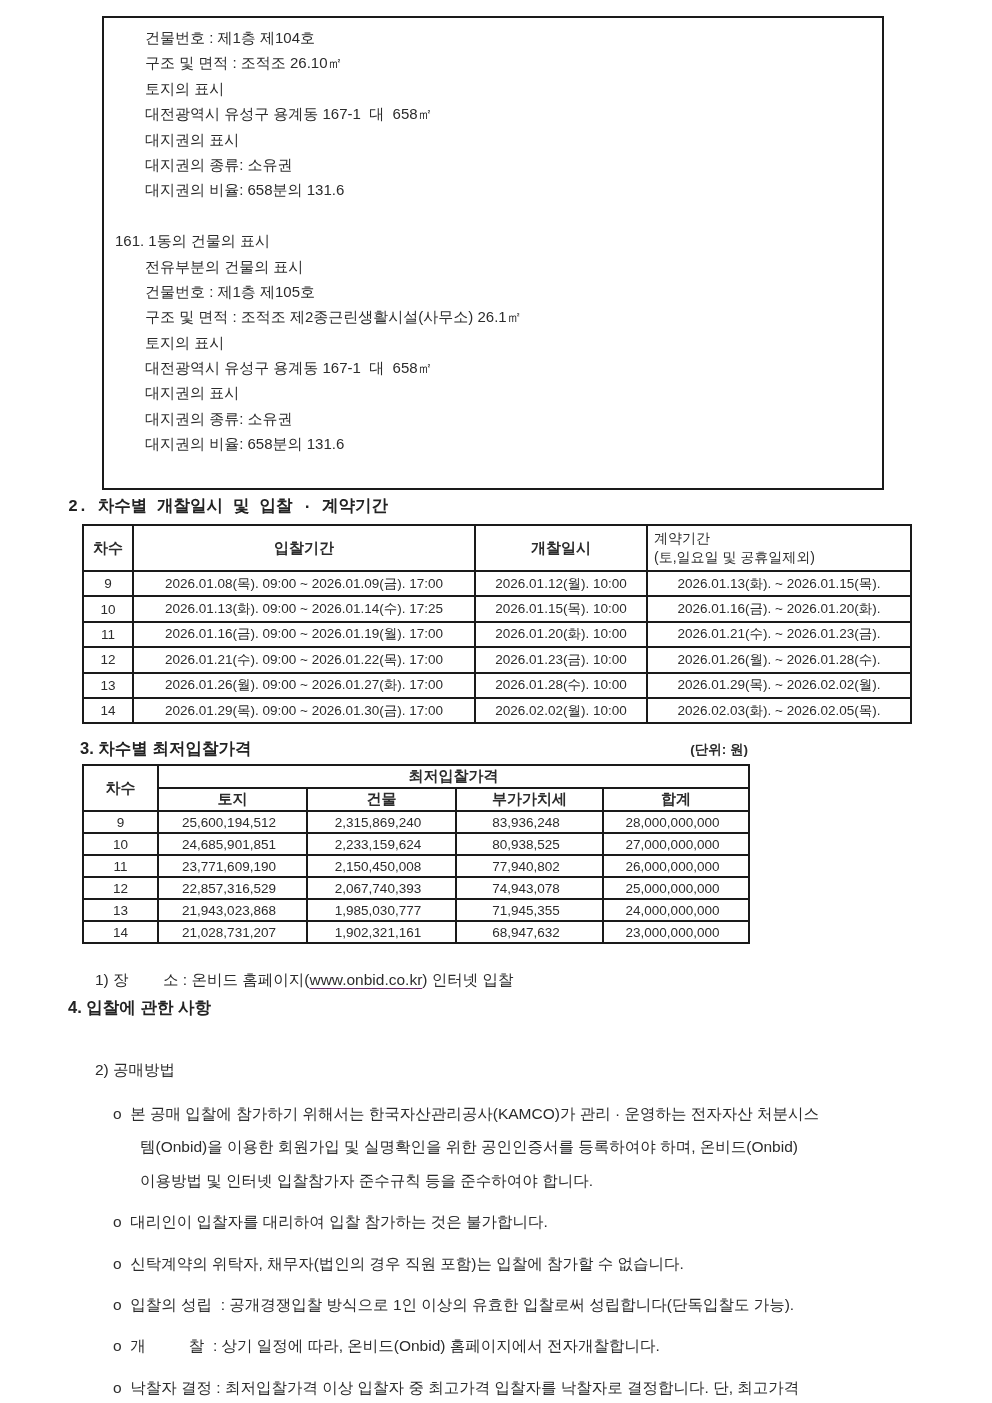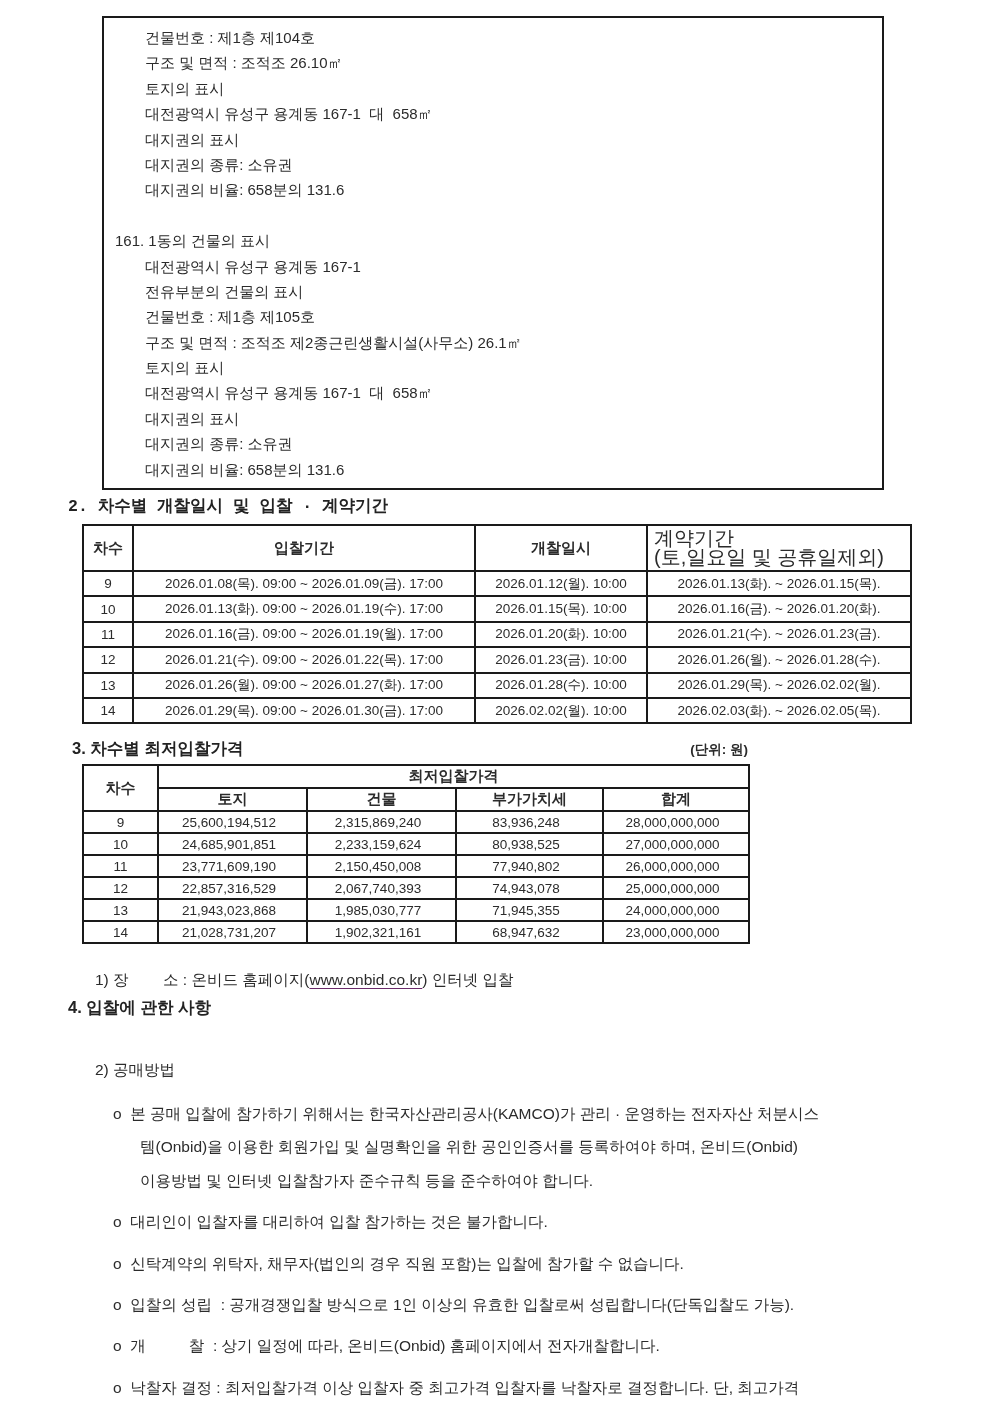--- a/index.html
+++ b/index.html
@@ -16,33 +16,33 @@
     left:102px; top:16px; width:782px; height:474px;
     border:2px solid #1a1a1a; padding-top:7px; background:#ffffff;
   }
   .pline { height:25.4px; line-height:25.4px; font-size:15px; white-space:pre; padding-left:41px; }
   .pline.num { padding-left:11px; }
   .pline.blank { }
 
   
   .sec-h { font-size:16.5px; font-weight:bold; color:#222; white-space:pre; }
   #sec2-h { left:68px; top:495px;font-family:Liberation Mono, monospace; }
-  #sec3-h { left:72px; top:738px; }
+  #sec3-h { left:80px; top:738px; }
   #sec4-h { left:68px; top:997px; }
   #unit-label { left:598px; top:741px; width:150px; text-align:right; font-size:13.5px; font-weight:bold; white-space:pre; }
 
   
   table { border-collapse:collapse; table-layout:fixed; background:#ffffff; }
   th,td { border:2px solid #1a1a1a; overflow:hidden; }
 
   #schedule-table { left:82px; top:524px; }
   #schedule-table thead tr { height:46px; }
   #schedule-table tbody tr { height:25.4px; }
   #schedule-table th { font-size:15px; font-weight:bold; text-align:center; vertical-align:middle; }
-  #schedule-table th.c-contract { font-weight:normal; text-align:left; padding:2px 4px 2px 6px; font-size:20px; }
+  #schedule-table th.c-contract { font-weight:normal; text-align:left; padding:2px 4px 2px 6px; font-size:14px; }
   #schedule-table th.c-contract div { line-height:19px; white-space:pre; }
   #schedule-table td { font-size:13.5px; text-align:center; vertical-align:middle; white-space:pre; }
 
   #price-table { left:82px; top:764px; }
   #price-table thead tr { height:23px; }
   #price-table tbody tr { height:22px; }
   #price-table th { font-size:15px; font-weight:bold; text-align:center; vertical-align:middle; }
   #price-table td { font-size:13.5px; vertical-align:middle; white-space:pre; }
   #price-table td.num { text-align:center; padding-right:7px; }
   #price-table td.ctr, #price-table th.ctr { text-align:center; }
@@ -82,21 +82,20 @@
         <div class="pline">대지권의 표시</div>
 
         <div class="pline">대지권의 종류: 소유권</div>
 
         <div class="pline">대지권의 비율: 658분의 131.6</div>
       </div>
     <div class="pline blank"></div>
     <div class="pline num">161. 1동의 건물의 표시</div>
     <div>
 
-        <div class="pline">대전광역시 유성구 용계동 167-1</div>
 
         <div class="pline">전유부분의 건물의 표시</div>
 
         <div class="pline">건물번호 : 제1층 제105호</div>
 
         <div class="pline">구조 및 면적 : 조적조 제2종근린생활시설(사무소) 26.1㎡</div>
 
         <div class="pline">토지의 표시</div>
 
         <div class="pline">대전광역시 유성구 용계동 167-1  대  658㎡</div>
@@ -133,21 +132,21 @@
 
         <tr>
           <td>9</td>
           <td>2026.01.08(목). 09:00 ~ 2026.01.09(금). 17:00</td>
           <td>2026.01.12(월). 10:00</td>
           <td>2026.01.13(화). ~ 2026.01.15(목).</td>
         </tr>
 
         <tr>
           <td>10</td>
-          <td>2026.01.13(화). 09:00 ~ 2026.01.19(수). 17:00</td>
+          <td>2026.01.13(화). 09:00 ~ 2026.01.14(수). 17:25</td>
           <td>2026.01.15(목). 10:00</td>
           <td>2026.01.16(금). ~ 2026.01.20(화).</td>
         </tr>
 
         <tr>
           <td>11</td>
           <td>2026.01.16(금). 09:00 ~ 2026.01.19(월). 17:00</td>
           <td>2026.01.20(화). 10:00</td>
           <td>2026.01.21(수). ~ 2026.01.23(금).</td>
         </tr>

